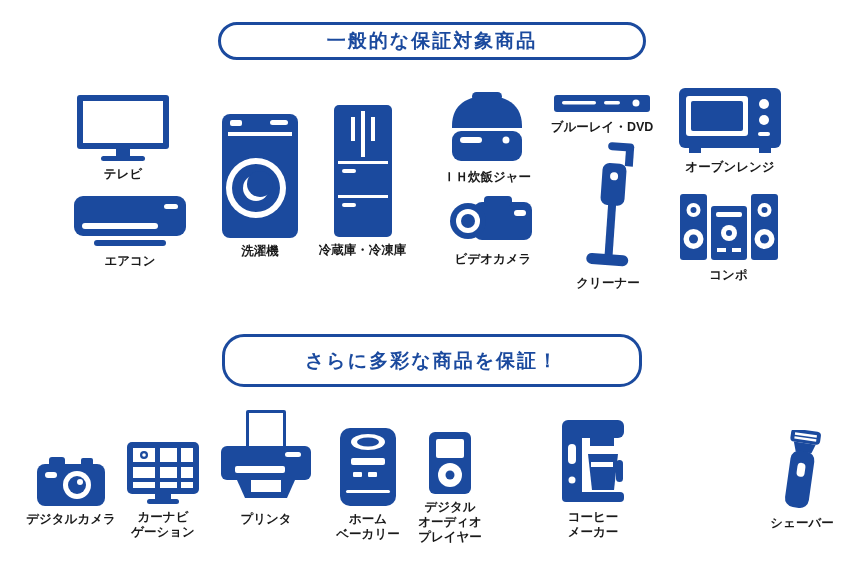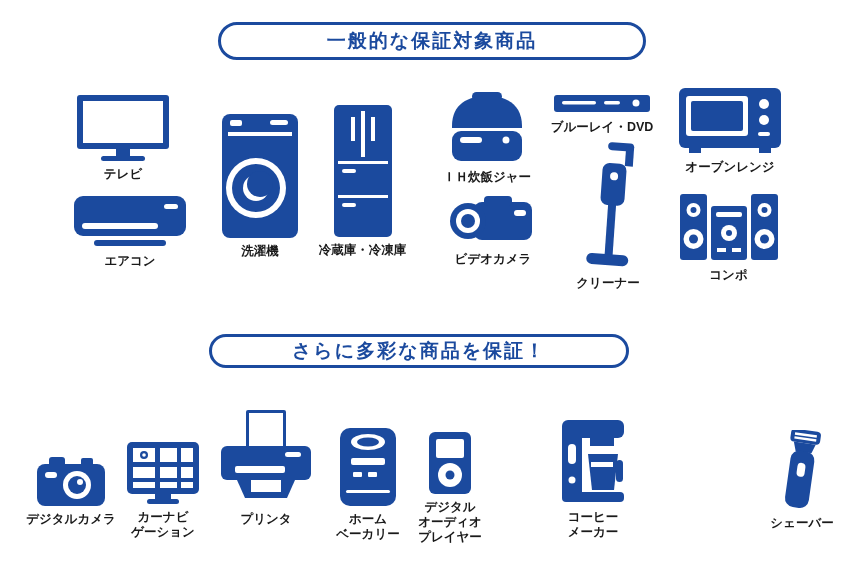--- a/index.html
+++ b/index.html
@@ -194,21 +194,21 @@
         <rect class="b" x="71" y="2" width="27" height="66" rx="3"></rect>
         <circle class="w" cx="84.5" cy="18" r="7"></circle>
           <circle class="b" cx="84.5" cy="18" r="3"></circle>
         <circle class="w" cx="84.5" cy="47" r="10"></circle>
           <circle class="b" cx="84.5" cy="47" r="4.5"></circle>
       </svg>
     </span>
     <div class="item-label">コンポ</div>
   </div>
 
-  <div class="pill" style="left:209px; top:334px; width:420px; height:34px;">
+  <div class="pill" style="left:222px; top:334px; width:420px; height:53px;">
     <span>さらに多彩な商品を保証！</span>
   </div>
 
   <div class="item" style="left:22px; top:454px; width:98px;">
     <span class="icon">
       <svg width="68" height="52" viewBox="0 0 68 52">
         <rect class="b" x="12" y="3" width="16" height="10" rx="3"></rect>
         <rect class="b" x="44" y="4" width="12" height="8" rx="2"></rect>
         <rect class="b" x="0" y="10" width="68" height="42" rx="8"></rect>
         <circle class="w" cx="40" cy="31" r="14"></circle>

